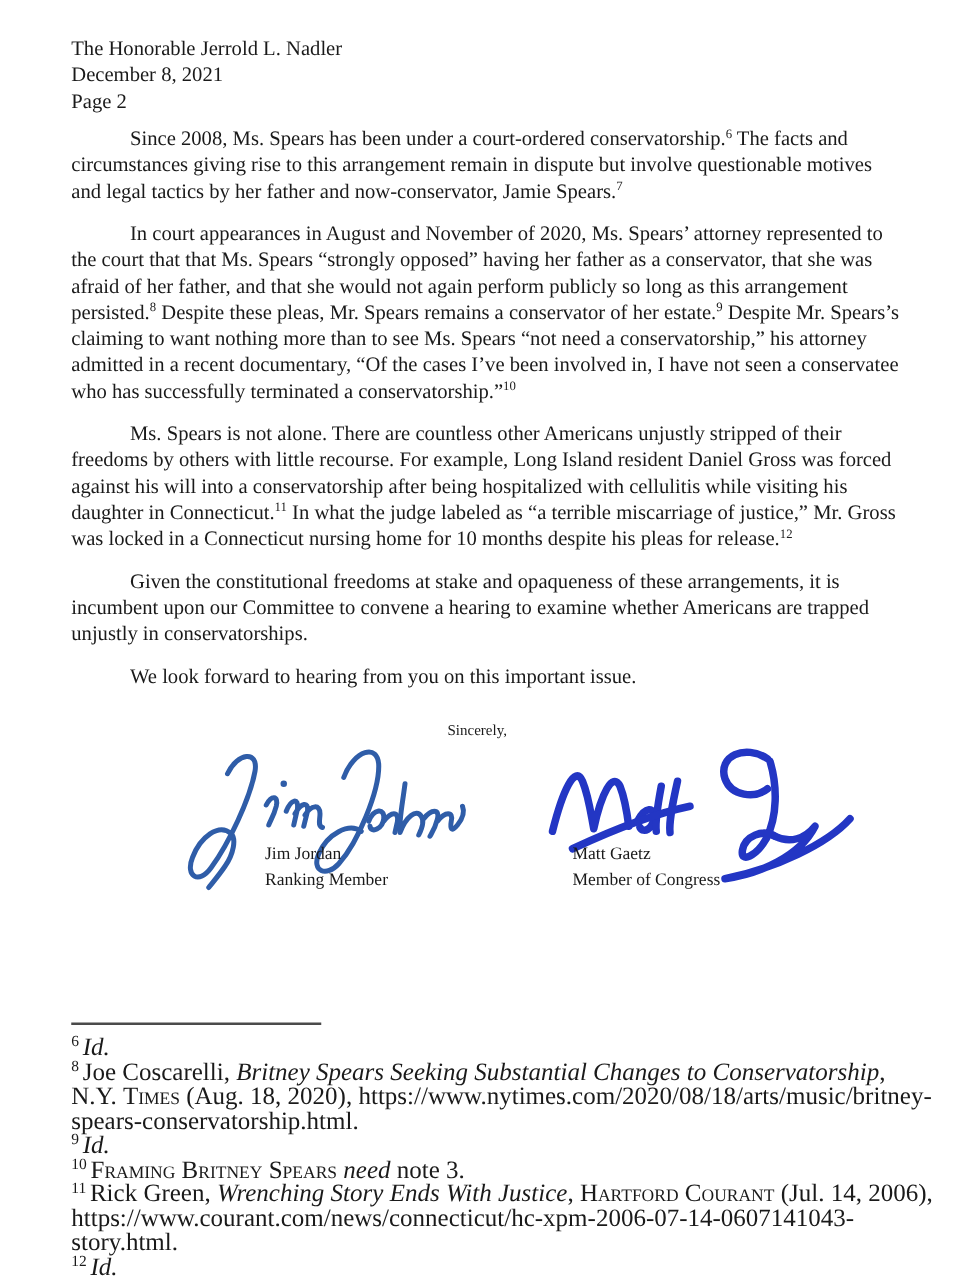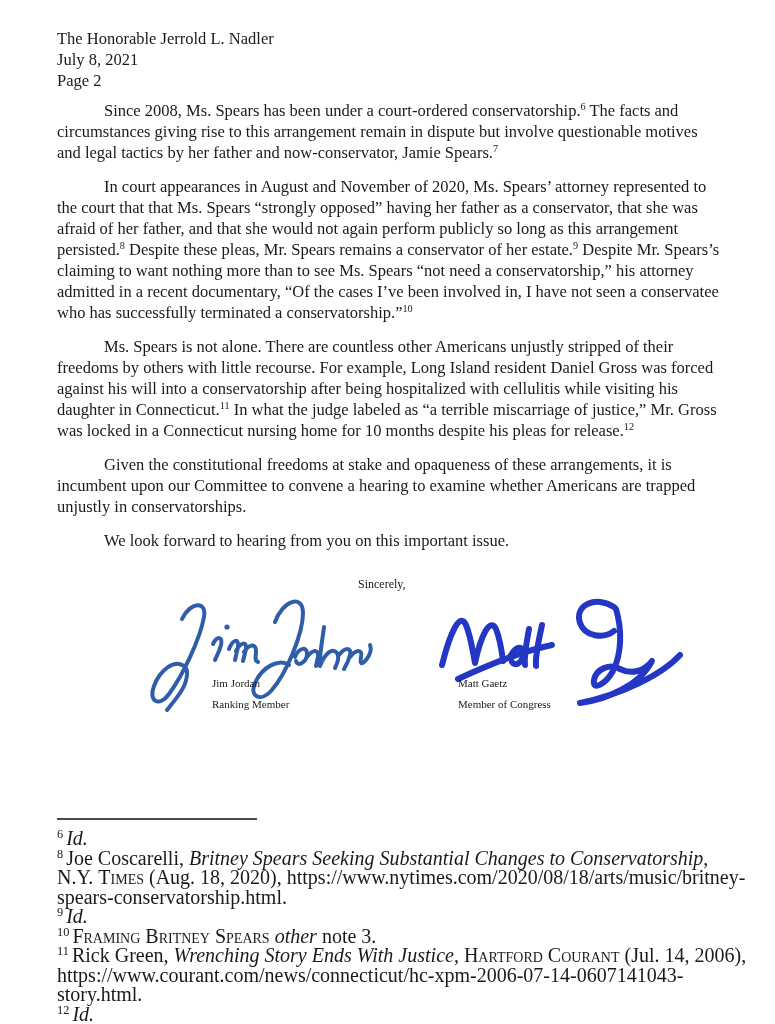--- a/index.html
+++ b/index.html
@@ -30,21 +30,21 @@
     top:-0.55em;
   }
   .it{font-style:italic;}
   .sc{font-variant:small-caps;}
   
   .sig-zone{position:absolute;left:0;top:575px;width:775px;height:245px;}
   .sincerely{position:absolute;left:358px;top:2px;font-size:12px;}
   .sig-svg{position:absolute;}
   .sig-jim{left:146px;top:14px;}
   .sig-matt{left:428px;top:20px;}
-  .signer-text{position:absolute;font-size:11px;line-height:21px;}
+  .signer-text{position:absolute;font-size:14px;line-height:21px;}
   .signer-jim{left:212px;top:98px;}
   .signer-matt{left:458px;top:98px;}
   .sig-path{fill:none;stroke:currentColor;stroke-linecap:round;stroke-linejoin:round;}
   
   .footnotes{
     position:absolute;left:57px;top:818px;width:690px;
     font-size:20px;line-height:19.5px;
   }
   .fn-rule{
     width:200px;height:0;
@@ -55,21 +55,21 @@
   .footnote sup{margin-right:3px;}
 </style>
 </head>
 <body>
 
 <div class="page" style="color: rgb(26, 26, 26);">
 
   <div class="content">
     <div class="hdr">
       <div>The Honorable Jerrold L. Nadler</div>
-      <div>July 8, 2021</div>
+      <div>December 8, 2021</div>
       <div>Page 2</div>
     </div>
     <div class="body-block" id="letter-body">
         <p class="para"><span>Since 2008, Ms. Spears has been under a court-ordered conservatorship.</span><sup>6</sup><span> The facts and circumstances giving rise to this arrangement remain in dispute but involve questionable motives and legal tactics by her father and now-conservator, Jamie Spears.</span><sup>7</sup></p>
         <p class="para"><span>In court appearances in August and November of 2020, Ms. Spears’ attorney represented to the court that that Ms. Spears “strongly opposed” having her father as a conservator, that she was afraid of her father, and that she would not again perform publicly so long as this arrangement persisted.</span><sup>8</sup><span> Despite these pleas, Mr. Spears remains a conservator of her estate.</span><sup>9</sup><span> Despite Mr. Spears’s claiming to want nothing more than to see Ms. Spears “not need a conservatorship,” his attorney admitted in a recent documentary, “Of the cases I’ve been involved in, I have not seen a conservatee who has successfully terminated a conservatorship.”</span><sup>10</sup></p>
         <p class="para"><span>Ms. Spears is not alone. There are countless other Americans unjustly stripped of their freedoms by others with little recourse. For example, Long Island resident Daniel Gross was forced against his will into a conservatorship after being hospitalized with cellulitis while visiting his daughter in Connecticut.</span><sup>11</sup><span> In what the judge labeled as “a terrible miscarriage of justice,” Mr. Gross was locked in a Connecticut nursing home for 10 months despite his pleas for release.</span><sup>12</sup></p>
         <p class="para"><span>Given the constitutional freedoms at stake and opaqueness of these arrangements, it is incumbent upon our Committee to convene a hearing to examine whether Americans are trapped unjustly in conservatorships.</span></p>
         <p class="para"><span>We look forward to hearing from you on this important issue.</span></p>
       </div>
   </div>
@@ -105,19 +105,19 @@
       <div>Member of Congress</div>
     </div>
   </div>
 
   <div class="footnotes">
     <div class="fn-rule"></div>
     <div id="footnote-list">
         <div class="footnote"><sup>6</sup><span class="it">Id.</span></div>
         <div class="footnote"><sup>8</sup><span>Joe Coscarelli, </span><span class="it">Britney Spears Seeking Substantial Changes to Conservatorship</span><span>, N.Y. </span><span class="sc">Times</span><span> (Aug. 18, 2020), https://www.nytimes.com/2020/08/18/arts/music/britney-spears-conservatorship.html.</span></div>
         <div class="footnote"><sup>9</sup><span class="it">Id.</span></div>
-        <div class="footnote"><sup>10</sup><span class="sc">Framing Britney Spears</span><span> </span><span class="it">other</span><span> note 3.</span></div>
+        <div class="footnote"><sup>10</sup><span class="sc">Framing Britney Spears</span><span> </span><span class="it">need</span><span> note 3.</span></div>
         <div class="footnote"><sup>11</sup><span>Rick Green, </span><span class="it">Wrenching Story Ends With Justice</span><span>, </span><span class="sc">Hartford Courant</span><span> (Jul. 14, 2006), https://www.courant.com/news/connecticut/hc-xpm-2006-07-14-0607141043-story.html.</span></div>
         <div class="footnote"><sup>12</sup><span class="it">Id.</span></div>
       </div>
   </div>
 
 </div>
 
 </body></html>

